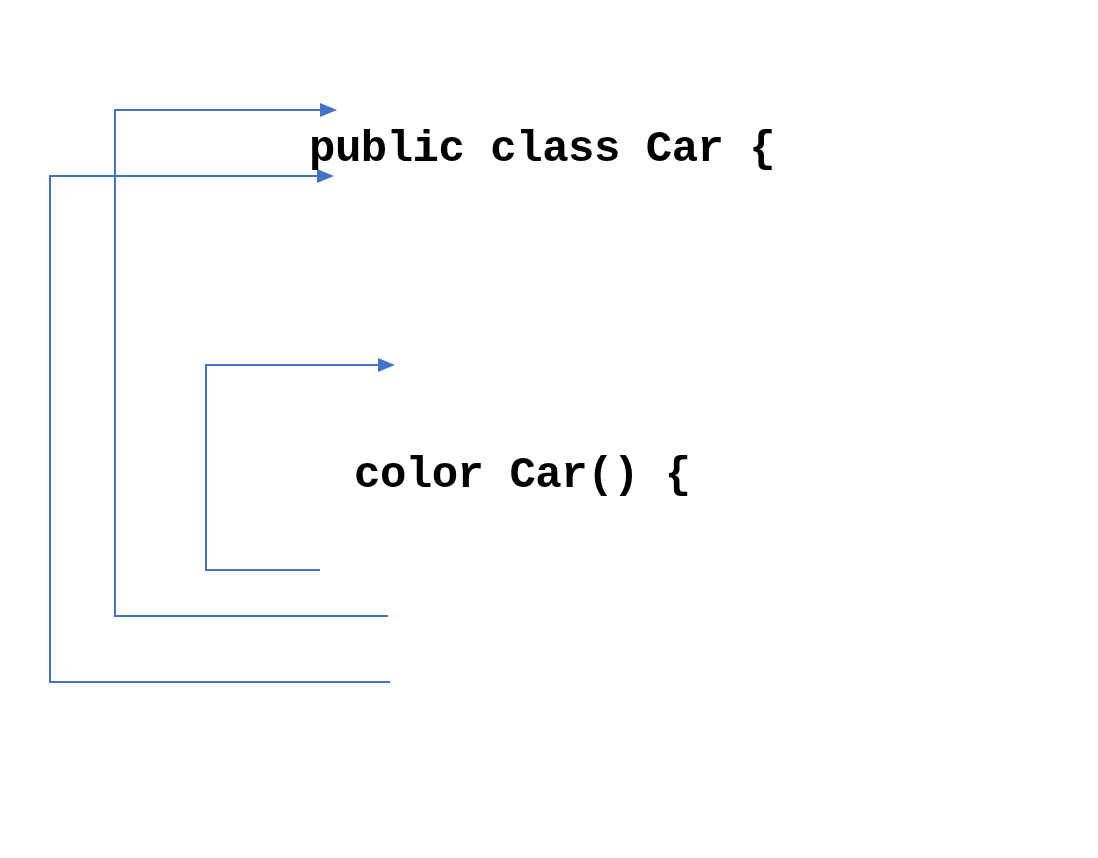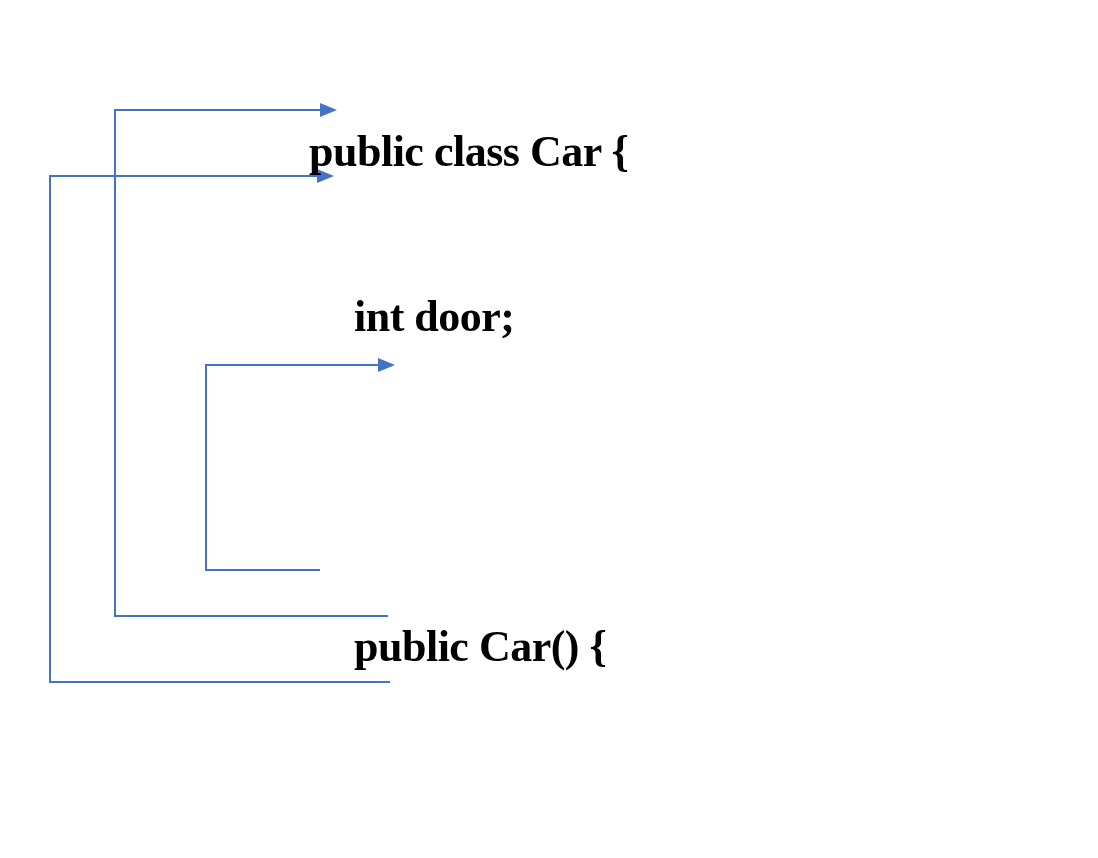--- a/index.html
+++ b/index.html
@@ -6,21 +6,21 @@
     margin: 0;
     padding: 0;
     background: #ffffff;
   }
   .stage {
     position: relative;
     width: 1098px;
     height: 768px;
     background: #ffffff;
     overflow: hidden;
-    font-family: Liberation Serif, serif;
+    font-family: Liberation Mono, monospace;
   }
   .arrows-overlay {
     position: absolute;
     left: 0;
     top: 0;
     width: 1098px;
     height: 858px;
     pointer-events: none;
   }
   .code-block {
@@ -59,23 +59,22 @@
     </g>
 
     <g stroke="#4472c4" fill="none" stroke-width="2" aria-label="arrow from public Car(String color, int door) { to this(&quot;red&quot;, 4);">
       <polyline points="320,570 206,570 206,365 378,365"></polyline>
       <polygon points="378,358 378,372 395,365" fill="#4472c4" stroke="none"></polygon>
     </g>
   </svg>
 
   <div class="code-block">
     <div class="code-line ind0">public class Car {</div>
-    <div class="code-line ind1">int door;</div>
     <div class="code-line ind0"></div>
-    <div class="code-line ind1">public Car() {</div>
+    <div class="code-line ind1">color Car() {</div>
     
     
     
     
     
     
     
     
   </div>
 

